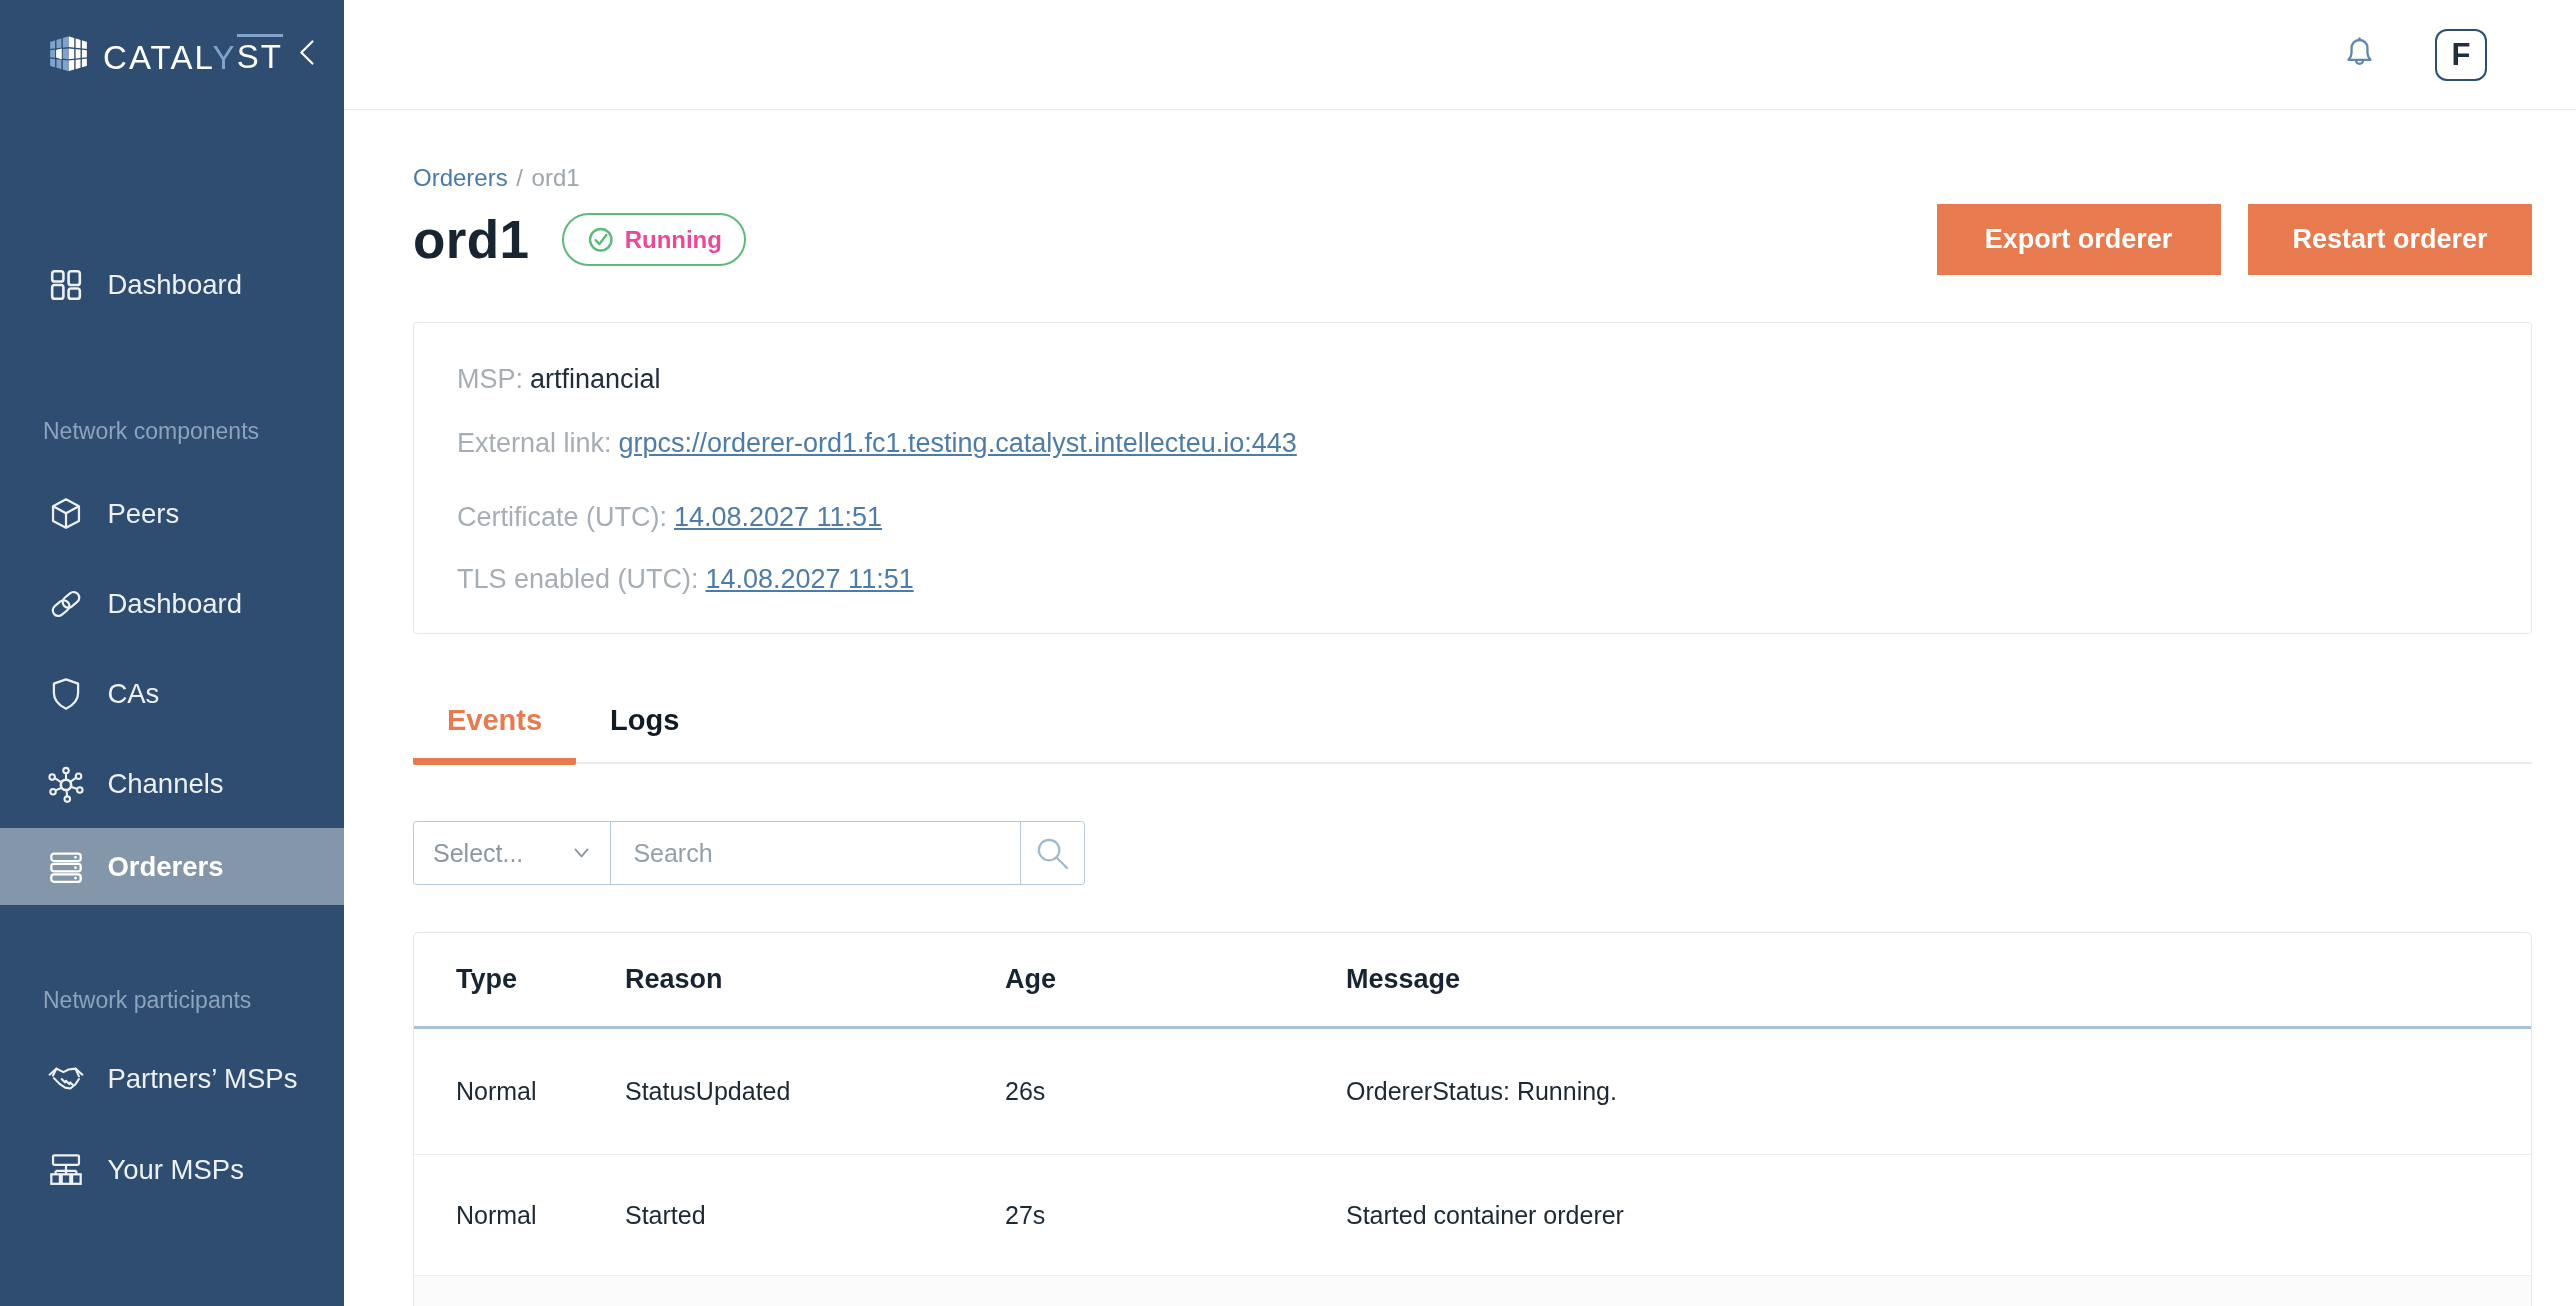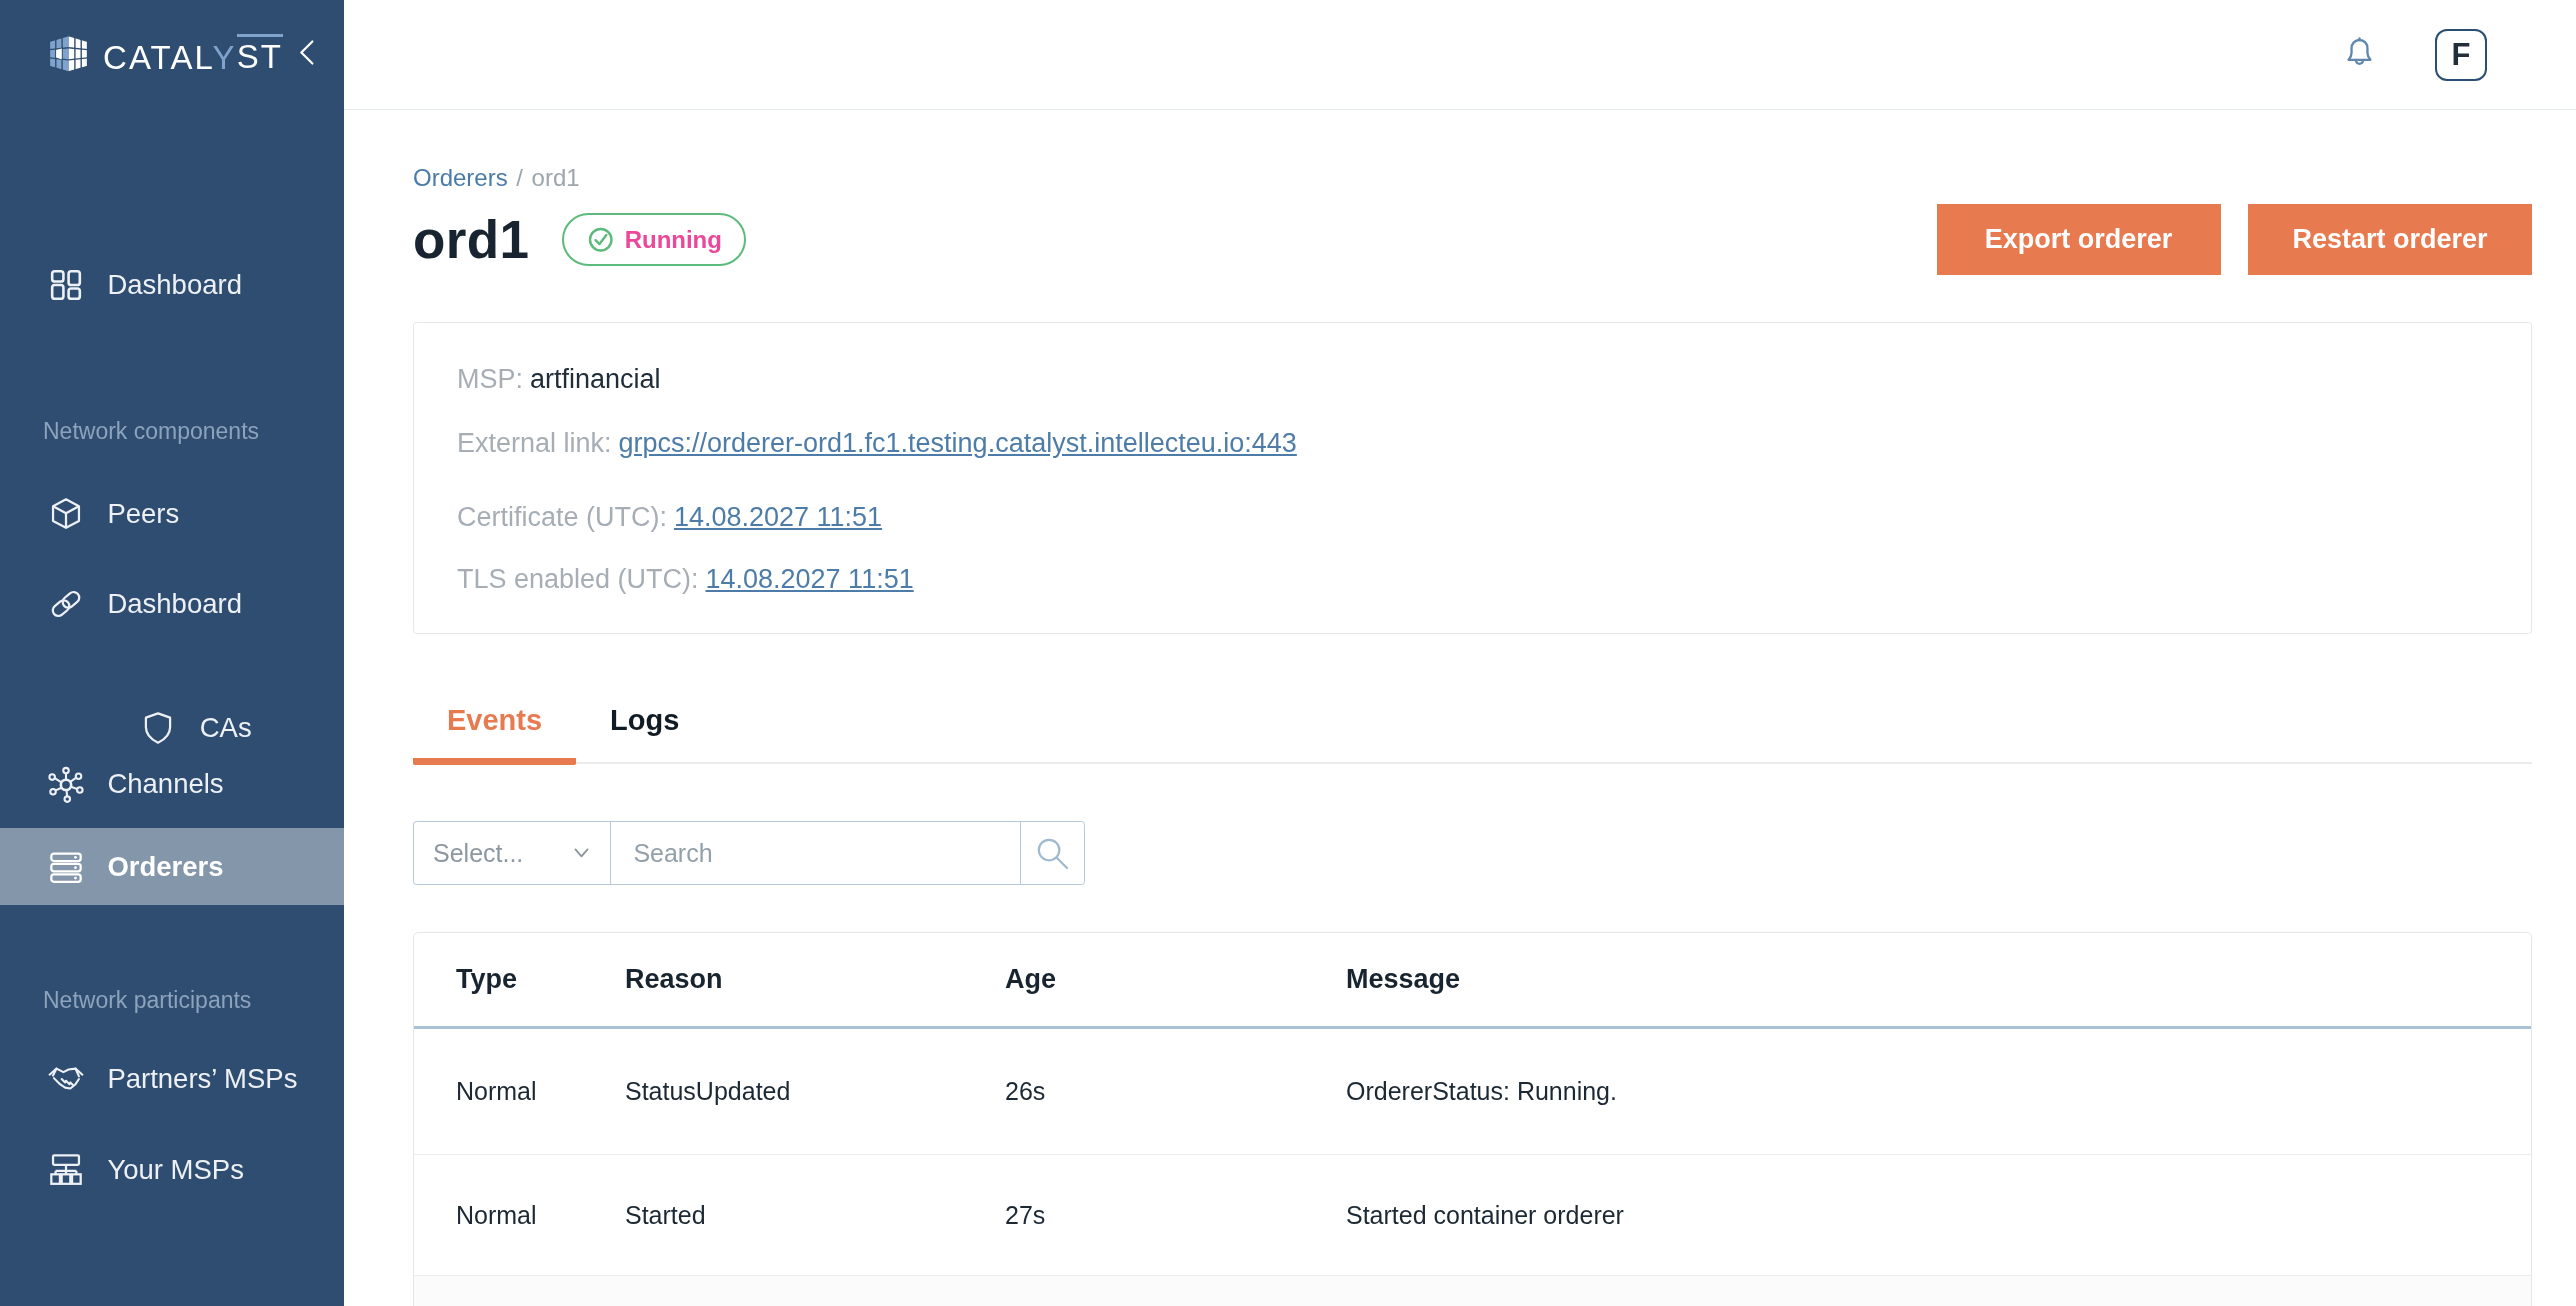--- a/index.html
+++ b/index.html
@@ -29,21 +29,21 @@
   }
   .side-item .icn { width:38px; display:flex; justify-content:center; flex:0 0 38px; }
   .side-item.active { background:#8496AA; font-weight:bold; color:#ffffff; }
   .side-section {
     position:absolute; left:43px; right:17px; font-size:23px; color:#8CA3BE;
   }
   .pos-dashboard { top:240px; }
   .pos-sec1 { top:418px; }
   .pos-peers { top:469px; }
   .pos-chaincodes { top:559px; }
-  .pos-cas { top:683px;justify-content:center; }
+  .pos-cas { top:649px; }
   .pos-channels { top:739px; }
   .pos-orderers { top:828px; height:77px; }
   .pos-sec2 { top:987px; }
   .pos-partners { top:1034px; }
   .pos-yourmsps { top:1125px; }
 
   
   .main { position:absolute; left:344px; top:0; right:0; bottom:0; }
   .topbar {
     height:110px; border-bottom:1.7px solid #E3EAF1;

